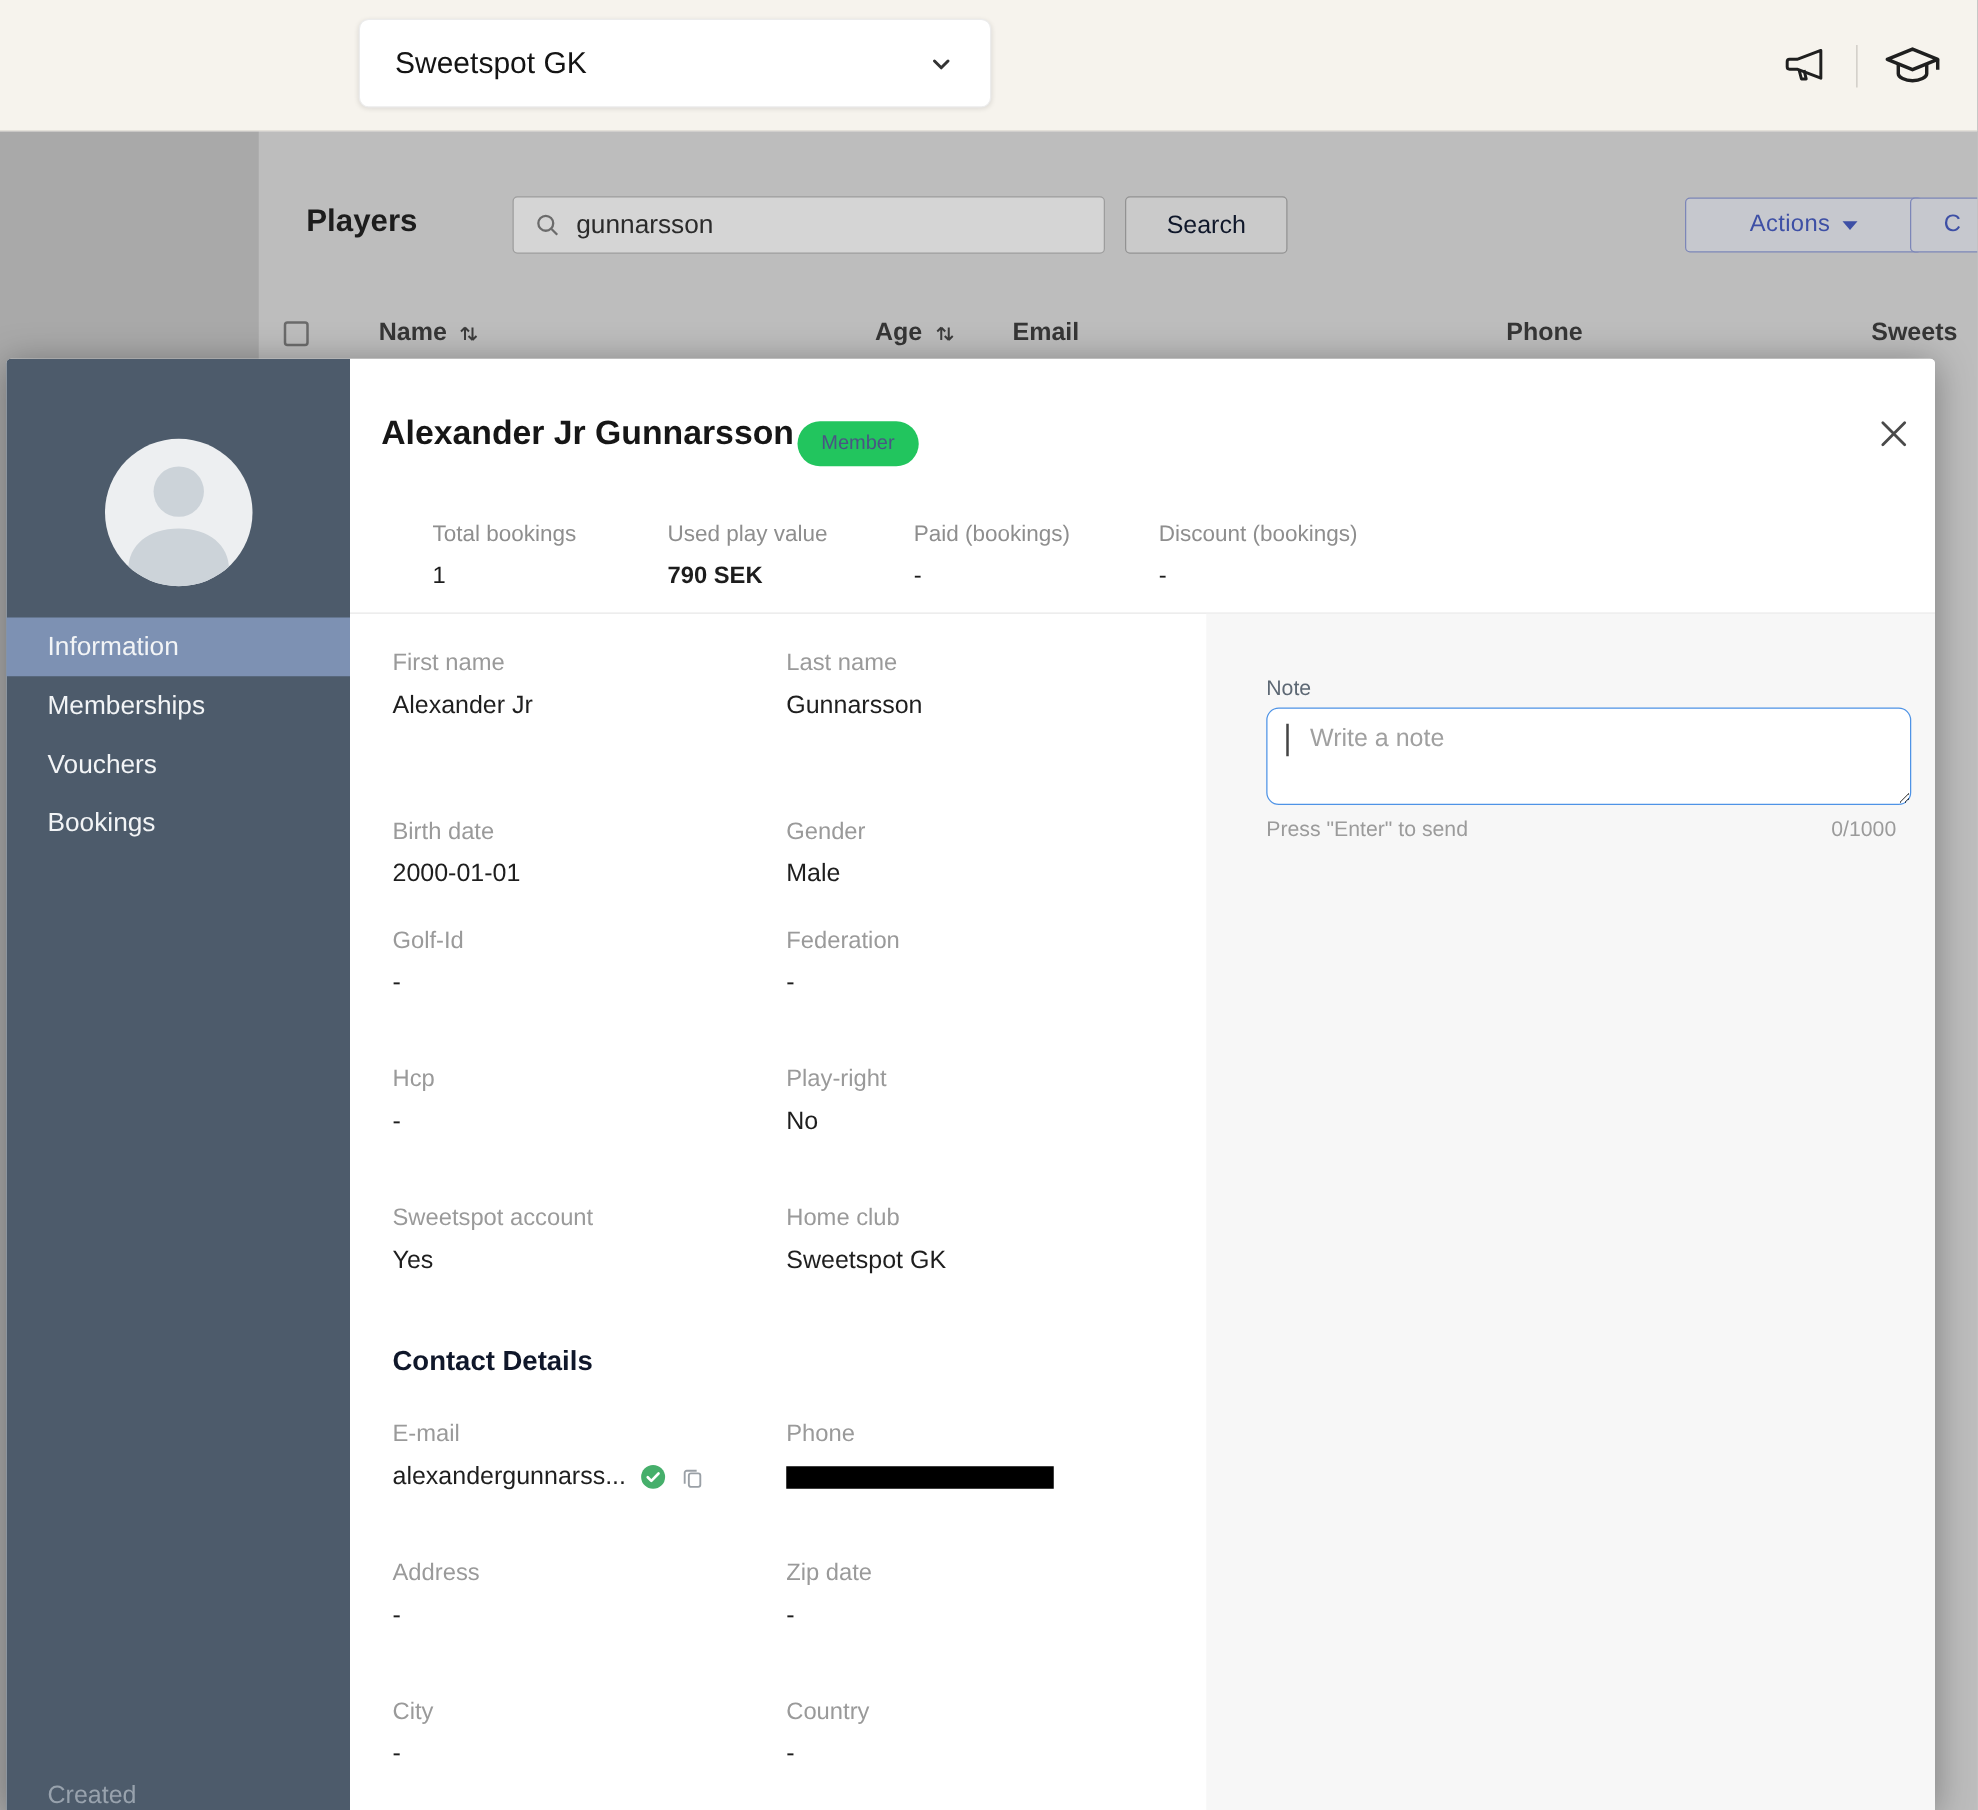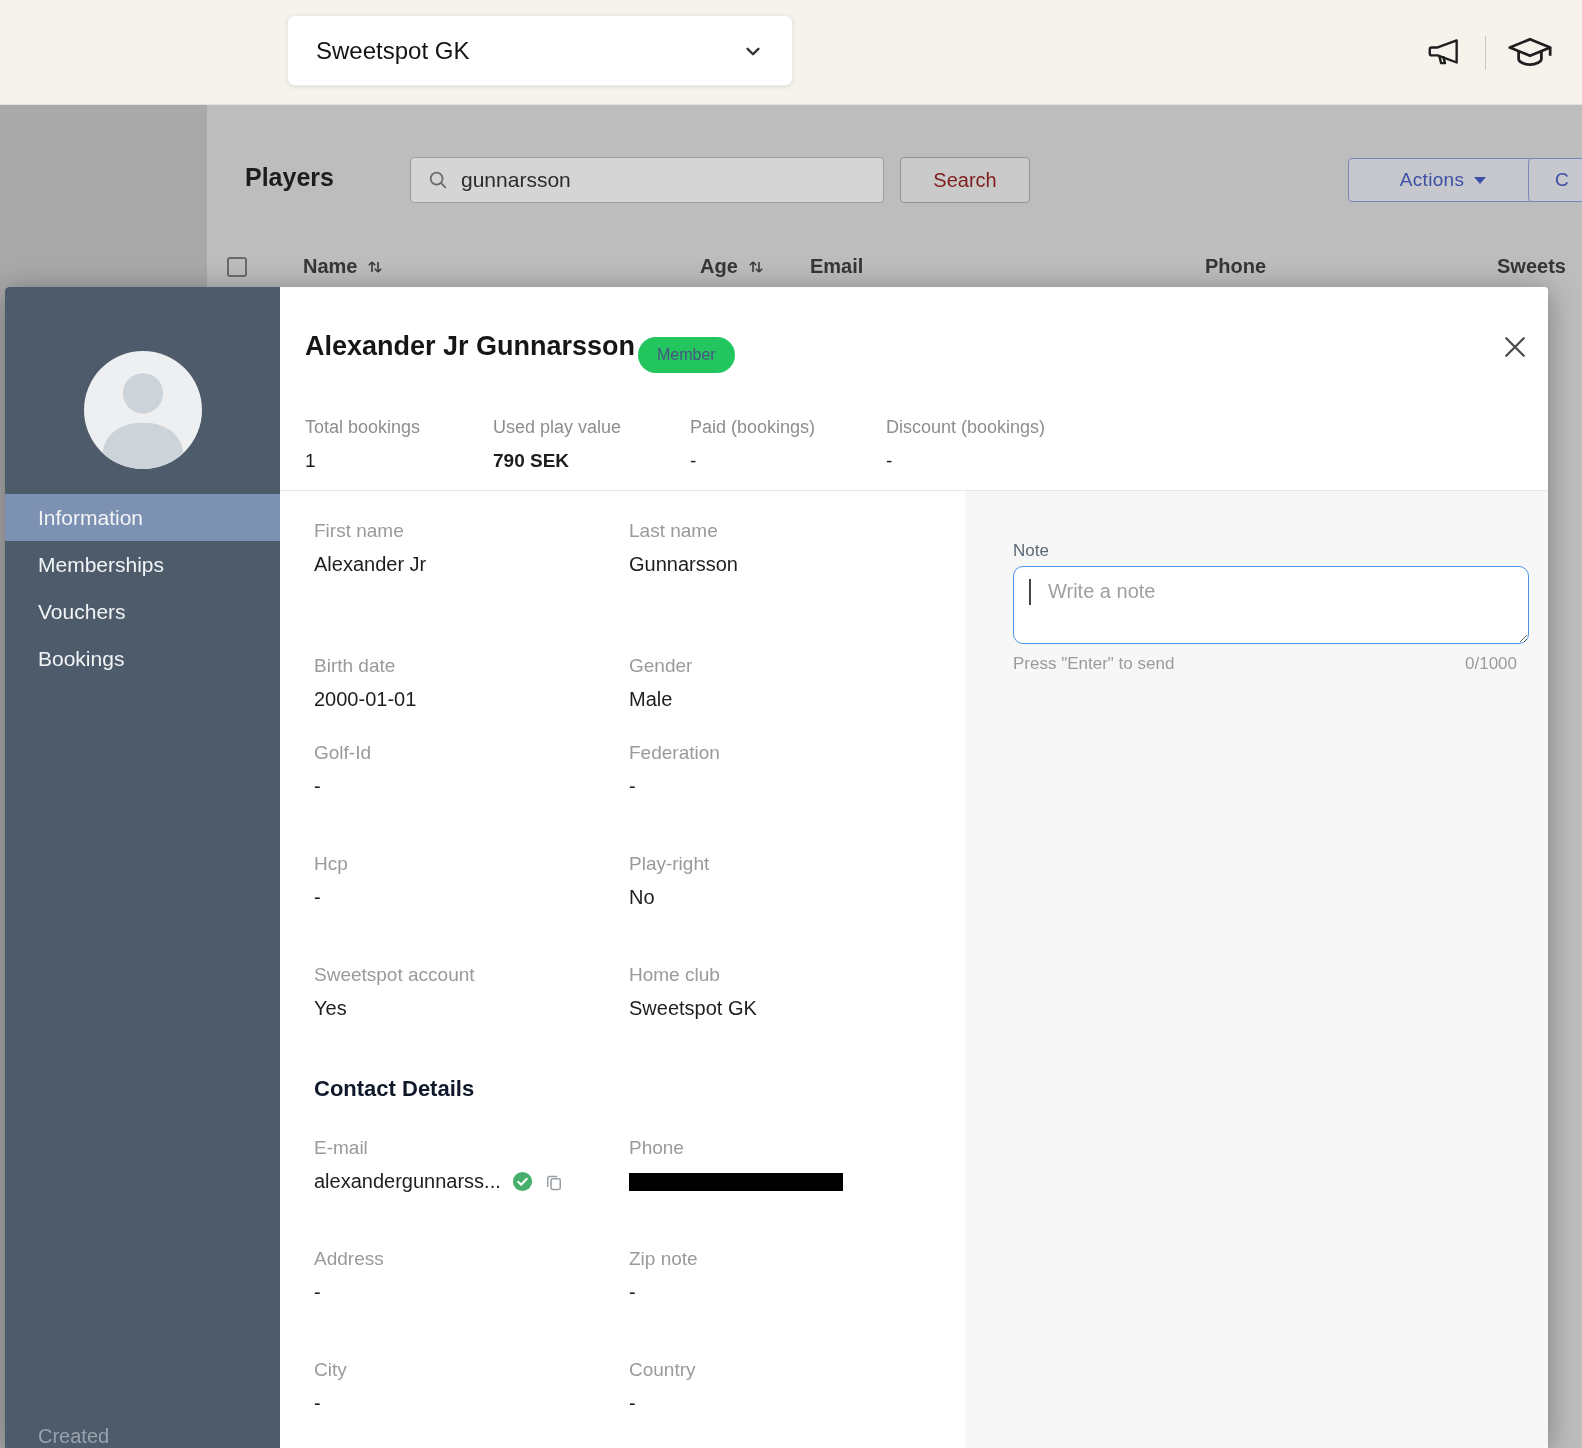--- a/index.html
+++ b/index.html
@@ -24,21 +24,21 @@
   
   .page { position:absolute; top:105px; left:0; right:0; bottom:0; background:#bdbdbd; z-index:1; }
   .page-sidebar { position:absolute; left:0; top:0; width:207px; height:100%; background:#a9a9a9; }
   .players-title { position:absolute; left:245px; top:58px; font-size:25px; font-weight:700; color:#1d1d1d; }
   .search-box { position:absolute; left:410px; top:52px; width:474px; height:46px;
     background:#d5d5d5; border:1px solid #9d9d9d; border-radius:4px;
     display:flex; align-items:center; padding-left:16px; gap:12px; }
   .search-box .q { font-size:21px; color:#2b2b2b; }
   .btn-gray { position:absolute; height:46px; background:#cacaca; border:1px solid #929292;
     border-radius:4px; display:flex; align-items:center; justify-content:center;
-    font-size:20px; color:#7f1d1d; cursor:pointer; }
+    font-size:20px; color:#0f172a; cursor:pointer; }
   .search-btn { left:900px; top:52px; width:130px; }
   .btn-blue { position:absolute; top:53px; height:44px; background:#c6c8ce; border:1px solid #7c86b8;
     border-radius:4px; display:flex; align-items:center; font-size:19px; color:#3d4fa5;
     cursor:pointer; letter-spacing:.3px; }
   .actions-btn { left:1348px; width:190px; justify-content:center; gap:10px; }
   .create-btn { left:1528px; width:120px; padding-left:26px; }
   .caret-down { width:0; height:0; border-left:6px solid transparent; border-right:6px solid transparent;
     border-top:7px solid #3d4fa5; }
   .thead { position:absolute; top:150px; font-size:20px; font-weight:700; color:#363636;
     display:flex; align-items:center; gap:8px; }
@@ -57,21 +57,21 @@
     color:#f2f4f6; cursor:pointer; }
   .nav-item.active { background:#7d91b3; }
   .nav-footer { position:absolute; left:33px; top:1138px; font-size:20px; color:#98a2ad; }
 
   .drawer-main { flex:1; position:relative; background:#fff; }
   .d-name { position:absolute; left:25px; top:44px; font-size:27px; font-weight:700; color:#161616; }
   .d-badge { position:absolute; left:358px; top:50px; height:36px; padding:0 19px;
     border-radius:18px; background:#22c55e; color:#4a5584; font-size:16px; line-height:36px; }
   .d-close { position:absolute; right:18px; top:45px; width:30px; height:30px; cursor:pointer; }
 
-  .stat { position:absolute; top:130px; }
+  .stat { position:absolute; top:130px;margin-left:41px; }
   .stat .s-label { font-size:18px; color:#8e8e8e; }
   .stat .s-value { margin-top:12px; font-size:19px; color:#1d1d1d; }
   .stat .s-value.bold { font-weight:700; }
   .s0 { left:25px; } .s1 { left:213px; } .s2 { left:410px; } .s3 { left:606px; }
   .divider { position:absolute; left:0; top:203px; width:100%; height:1px; background:#e7e7e7; }
 
   .field { position:absolute; width:300px; }
   .f-label { font-size:19px; color:#9a9a9a; }
   .f-value { margin-top:11px; font-size:20px; color:#1e1e1e; }
   .col1 { left:34px; } .col2 { left:349px; }
@@ -296,21 +296,21 @@
       <div class="field col2 r5">
         <div class="f-label">Phone</div>
         <div class="redacted"></div>
       </div>
 
       <div class="field col1 r6">
         <div class="f-label">Address</div>
         <div class="f-value">-</div>
       </div>
       <div class="field col2 r6">
-        <div class="f-label">Zip note</div>
+        <div class="f-label">Zip date</div>
         <div class="f-value">-</div>
       </div>
 
       <div class="field col1 r7">
         <div class="f-label">City</div>
         <div class="f-value">-</div>
       </div>
       <div class="field col2 r7">
         <div class="f-label">Country</div>
         <div class="f-value">-</div>

